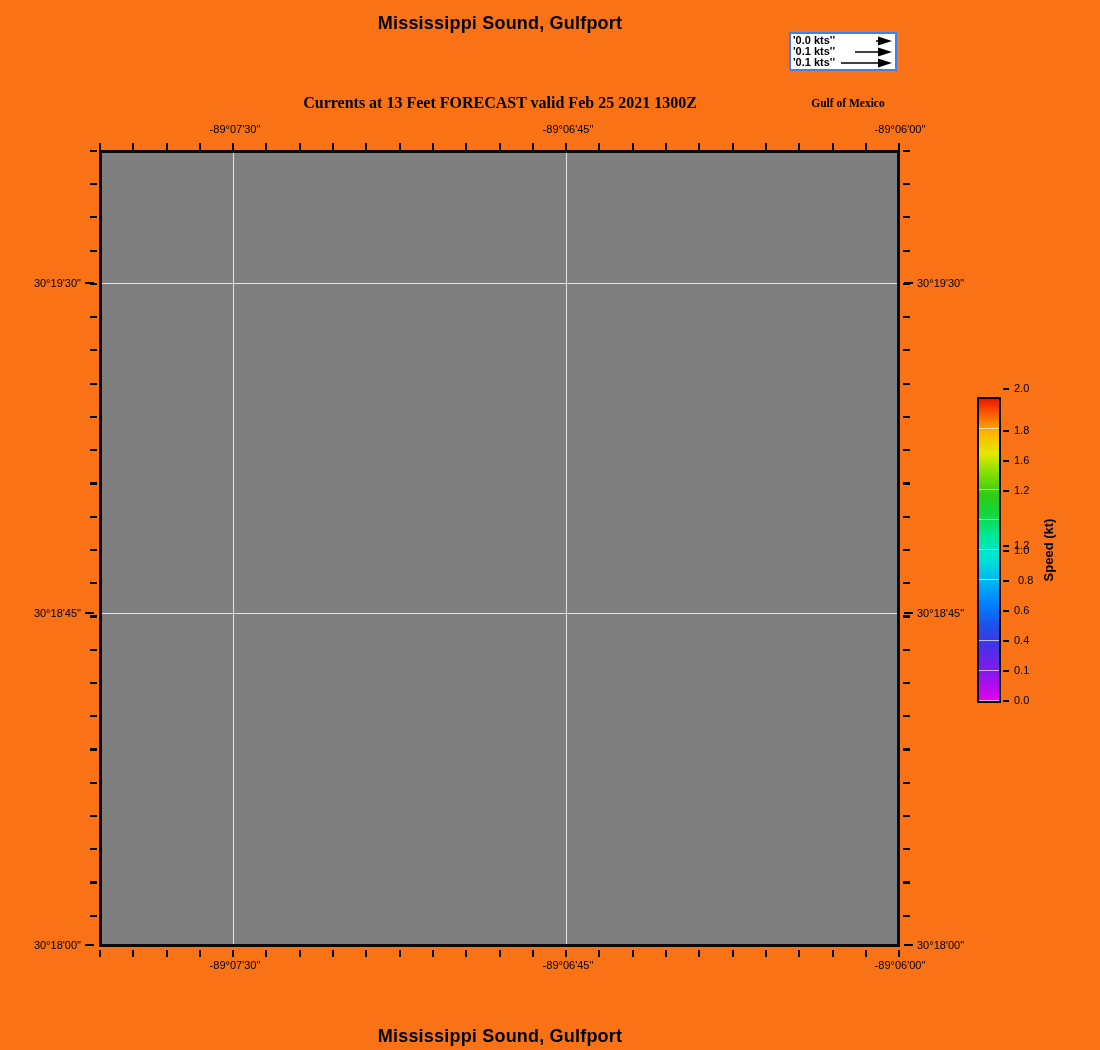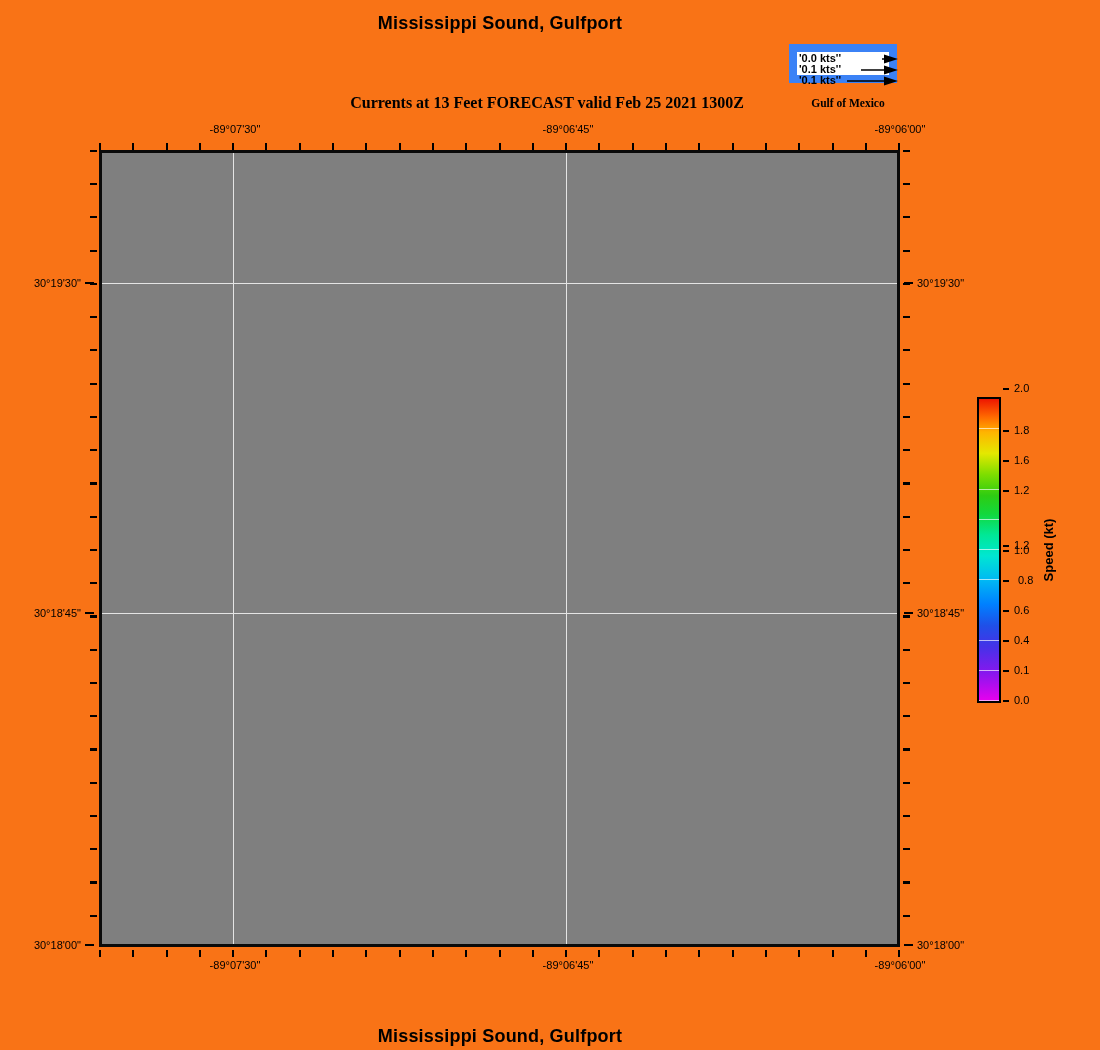--- a/index.html
+++ b/index.html
@@ -10,30 +10,30 @@
     font-family:"Liberation Sans", sans-serif; color:#000;
   }
   .title {
     position:absolute; left:0; width:1000px; text-align:center;
     font-size:18px; font-weight:bold; letter-spacing:0.2px;
   }
   .title.top { top:13px; }
   .title.bottom { top:1026px; }
   .subtitle {
     position:absolute; left:0; top:94px; width:1000px; text-align:center;
-    font-family:"Liberation Serif", serif; font-size:16px; font-weight:bold;margin-left:47px;
+    font-family:"Liberation Serif", serif; font-size:16px; font-weight:bold;
   }
   .region-label {
     position:absolute; left:788px; top:97px; width:120px; text-align:center;
     font-family:"Liberation Serif", serif; font-size:11.5px; font-weight:bold;
   }
   
   .legend-box {
-    position:absolute; left:789px; top:44px; width:108px; height:39px;
-    border:8px solid #3b82f6; background:#fff; padding:1px 2px;
+    position:absolute; left:789px; top:32px; width:108px; height:39px;
+    border:2px solid #3b82f6; background:#fff; padding:1px 2px;
     display:flex; flex-direction:column; justify-content:space-between;
   }
   .legend-row { display:flex; align-items:center; justify-content:space-between; height:11px; }
   .legend-label { font-size:11px; font-weight:bold; white-space:nowrap; line-height:11px; }
   .legend-arrow { flex:0 0 auto; }
   
   .map-area {
     position:absolute; left:99px; top:150px; width:801px; height:797px;
     background:#7f7f7f; border:3px solid #0a0a0a;
   }

